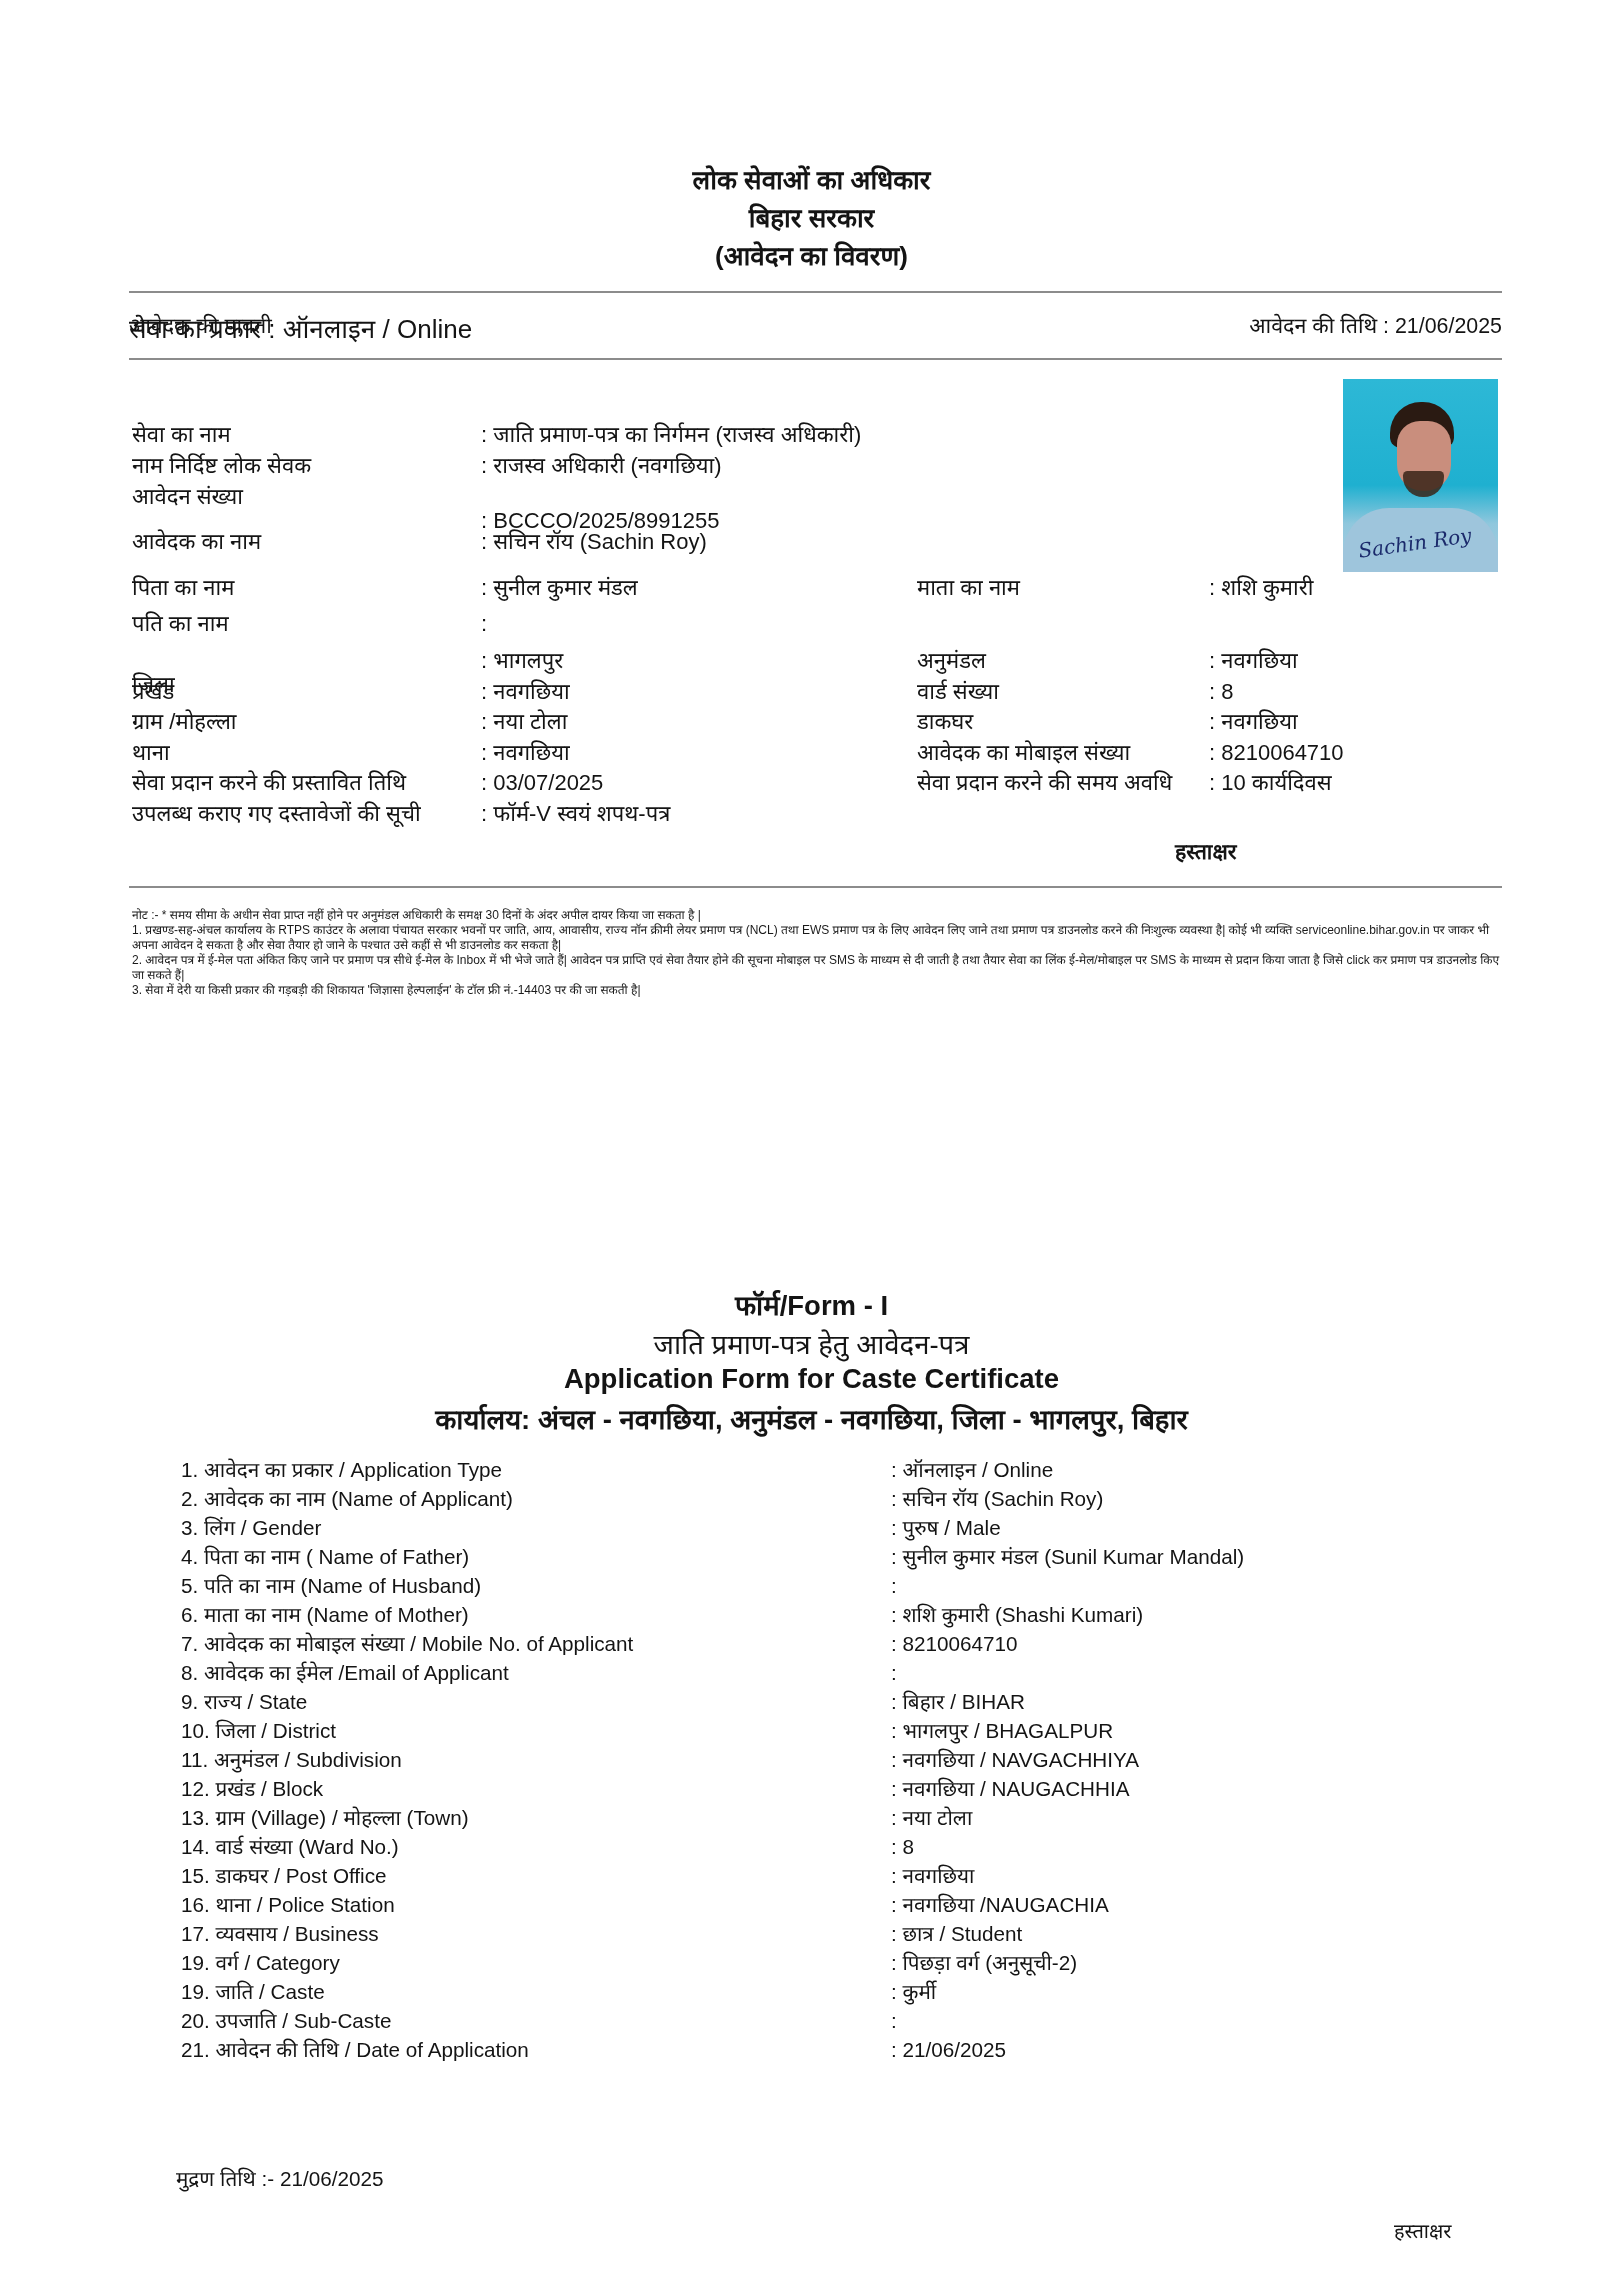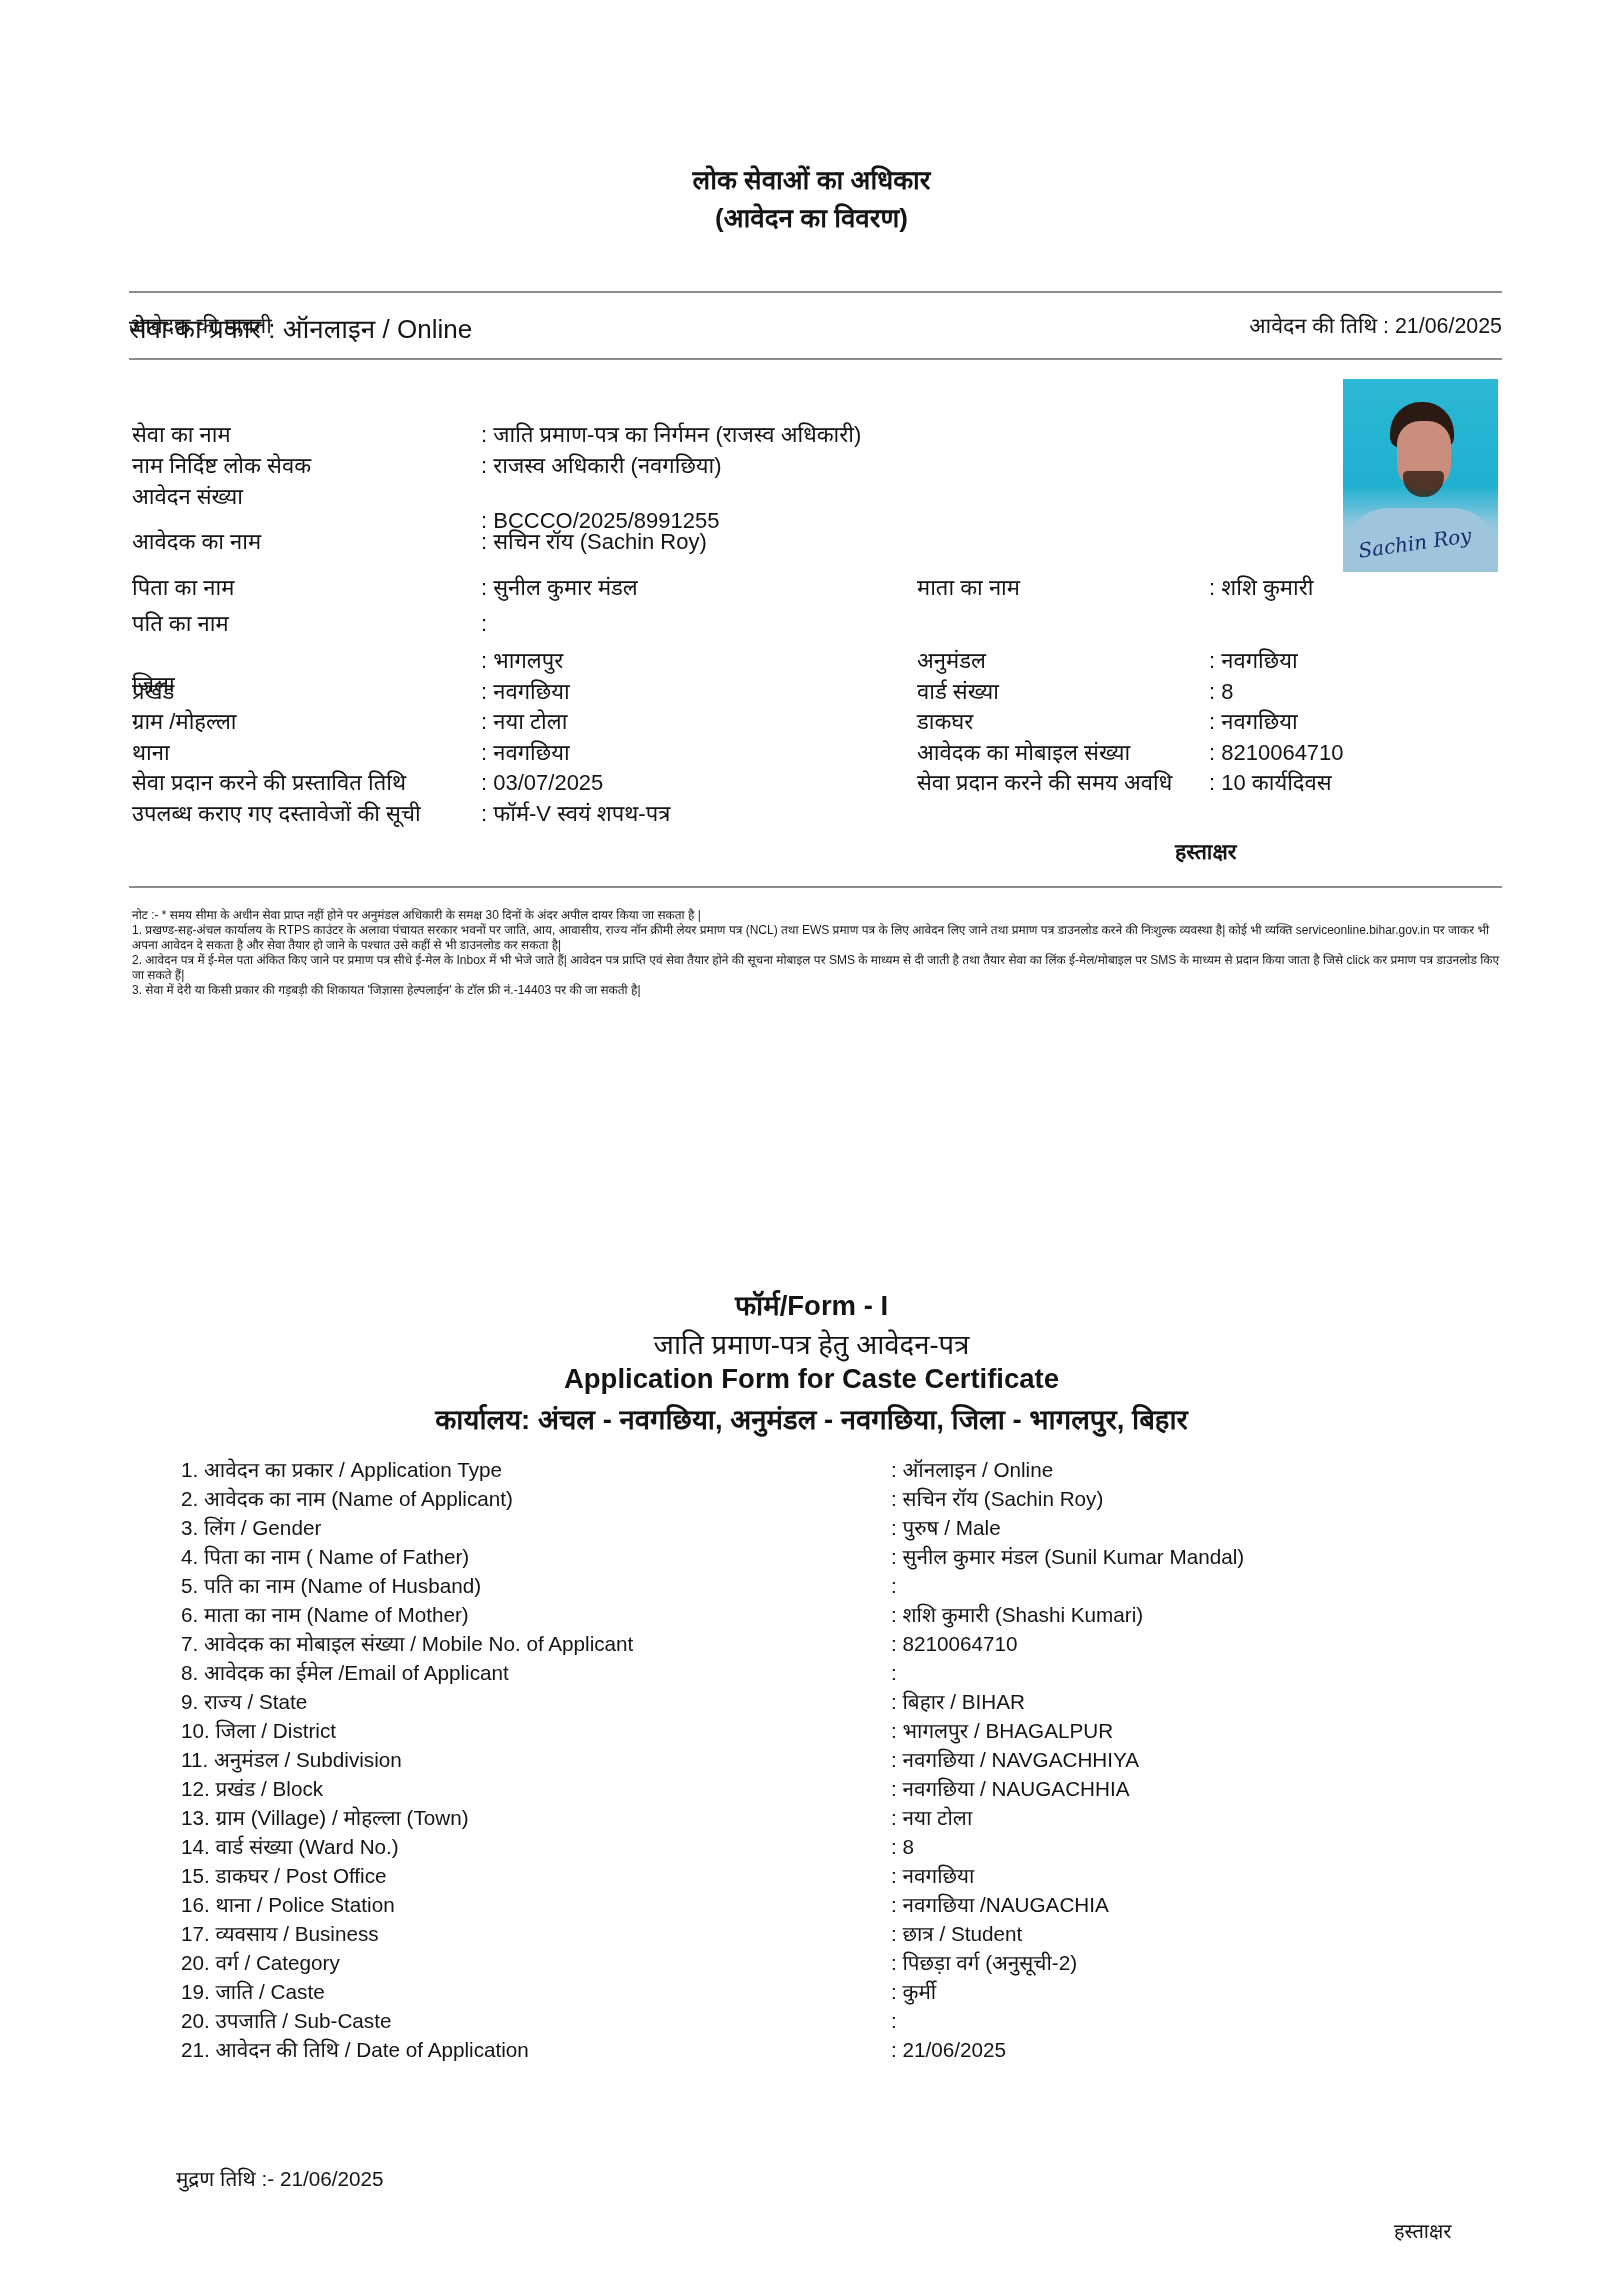--- a/index.html
+++ b/index.html
@@ -49,20 +49,21 @@
 
     .print-date { position: absolute; left: 176px; top: 2164px; font-size: 20.7px; }
     .sign-bottom { position: absolute; left: 1394px; top: 2217px; font-size: 20px; }
     .sign-top { position: absolute; left: 1175px; top: 836px; font-size: 21.4px; font-weight: bold; }
   </style>
 </head>
 <body>
 
 <div class="title-block">
   <div>लोक सेवाओं का अधिकार</div>
+  <div>बिहार सरकार</div>
   <div>(आवेदन का विवरण)</div>
 </div>
 
 <div class="hr" style="top:291px;"></div>
 <div class="hdr-row">
   <span class="hdr-left">आवेदक की पावती</span>
   <span class="hdr-center">सेवा का प्रकार : ऑनलाइन / Online</span>
   <span class="hdr-right">आवेदन की तिथि : 21/06/2025</span>
 </div>
 <div class="hr" style="top:358px;"></div>
@@ -203,21 +204,21 @@
     </div>
     <div class="form-row">
       <span class="fl">16. थाना / Police Station</span>
       <span class="fv">: नवगछिया /NAUGACHIA</span>
     </div>
     <div class="form-row">
       <span class="fl">17. व्यवसाय / Business</span>
       <span class="fv">: छात्र / Student</span>
     </div>
     <div class="form-row">
-      <span class="fl">20. वर्ग / Category</span>
+      <span class="fl">19. वर्ग / Category</span>
       <span class="fv">: पिछड़ा वर्ग (अनुसूची-2)</span>
     </div>
     <div class="form-row">
       <span class="fl">19. जाति / Caste</span>
       <span class="fv">: कुर्मी</span>
     </div>
     <div class="form-row">
       <span class="fl">20. उपजाति / Sub-Caste</span>
       <span class="fv">:</span>
     </div>

